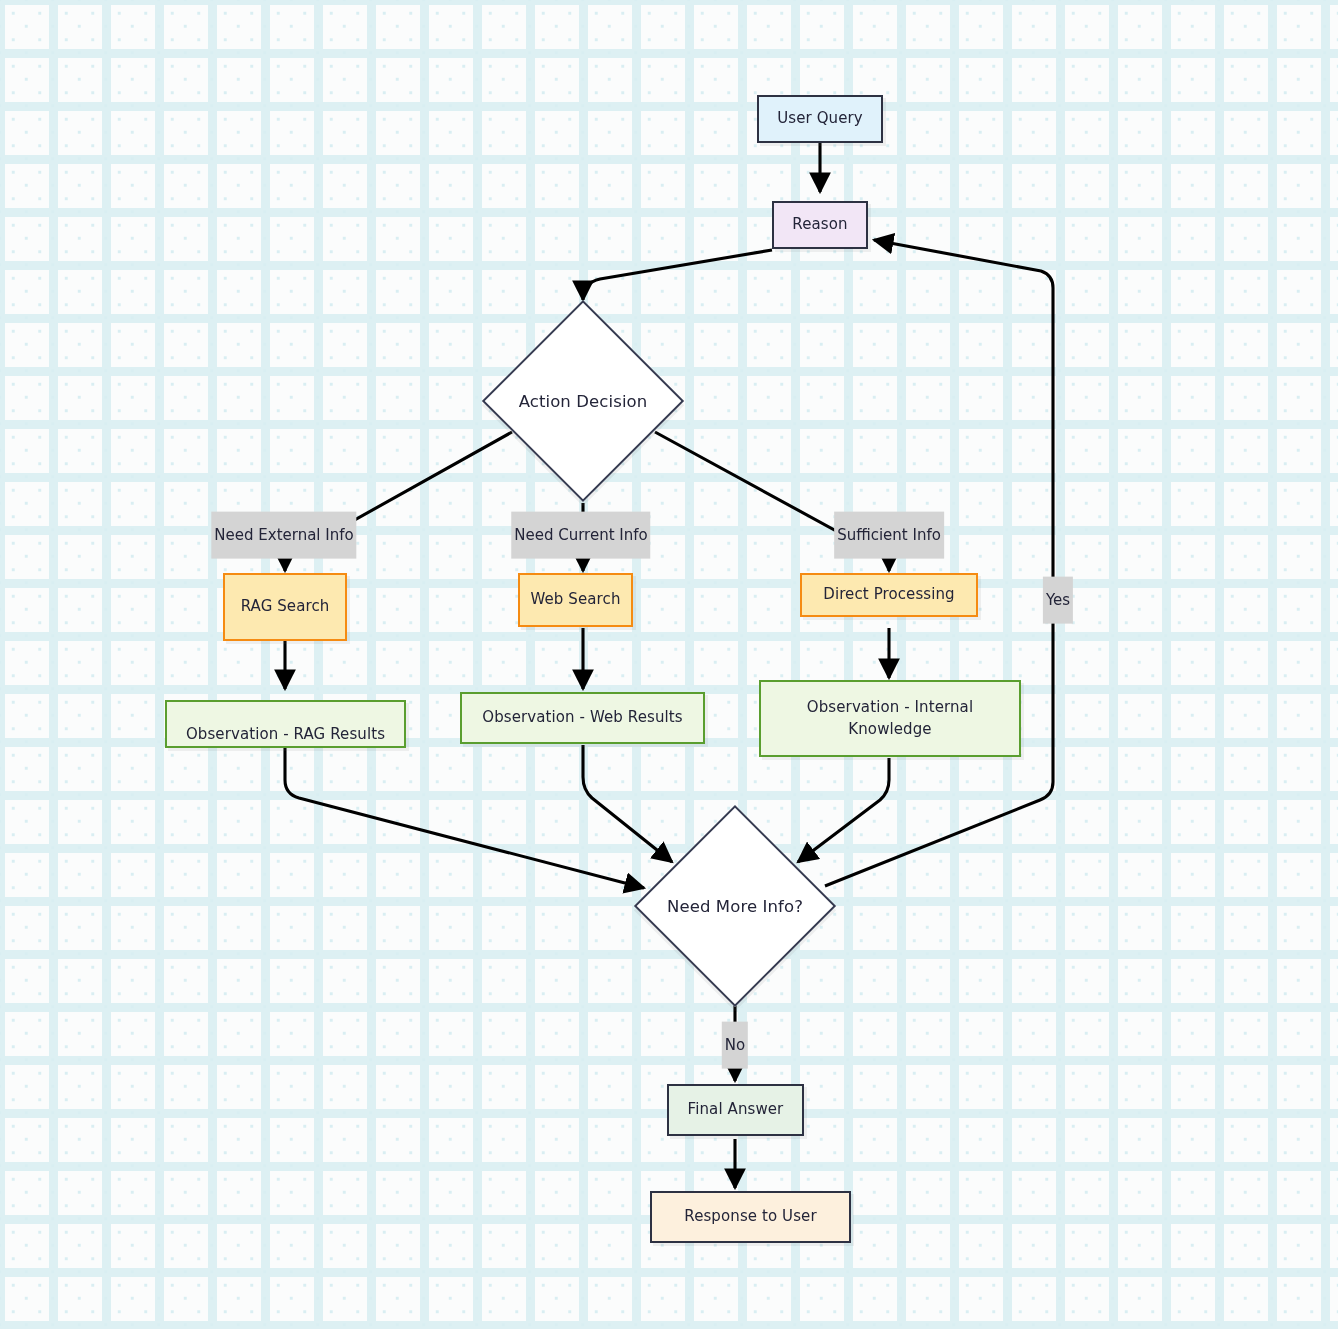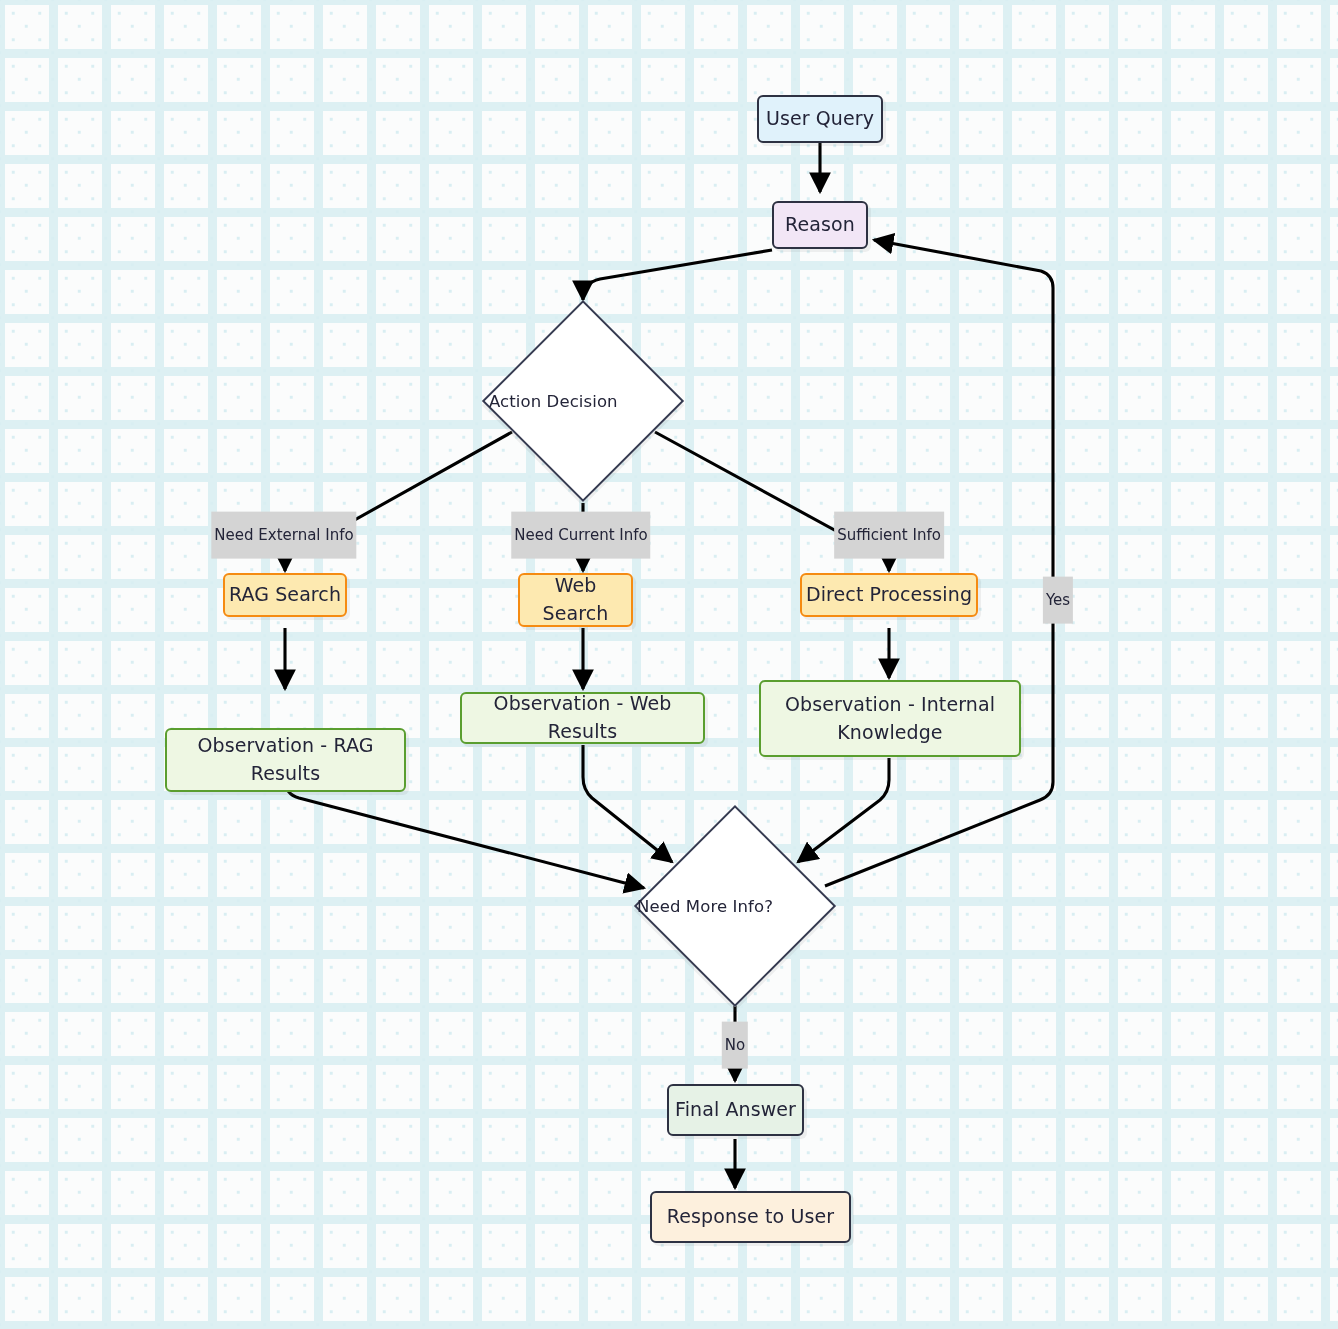--- a/index.html
+++ b/index.html
@@ -38,34 +38,33 @@
     pointer-events: none;
   }
   .node {
     position: absolute;
     box-sizing: border-box;
     display: flex;
     align-items: center;
     justify-content: center;
     text-align: center;
     color: #232438;
-    font-size: 19px;
+    font-size: 15px;
     line-height: 1.45;
     letter-spacing: 0.1px;
     box-shadow: 3px 3px 0 rgba(120,120,120,0.10);
-    border-radius: 6px;
   }
   .n-process { border: 2px solid #2d3142; }
   .n-action  { border: 2.5px solid #f58b12; }
   .n-obs     { border: 2.5px solid #5a9e2f; }
   .diamond {
     position: absolute;
     display: flex;
     align-items: center;
-    justify-content: flex-start;
+    justify-content: center;
     color: #232438;
     font-size: 16.5px;
     letter-spacing: 0.1px;
     background: transparent;
   }
   .diamond .dshape {
     position: absolute;
     left: 50%; top: 50%;
     background: #ffffff;
     border: 2px solid #353a50;
@@ -137,33 +136,33 @@
 
   <div class="node n-process" style="left:772px; top:201px; width:96px; height:48px; background:#f2e6f6;">
     <span>Reason</span>
   </div>
 
   <div class="diamond" style="left:489px; top:301px; width:188px; height:200px;">
     <span class="dshape" style="width:139px; height:139px;"></span>
     <span class="dlabel">Action Decision</span>
   </div>
 
-  <div class="node n-action" style="left:223px; top:573px; width:124px; height:44px; background:#fde9b0;">
+  <div class="node n-action" style="left:223px; top:573px; width:124px; height:68px; background:#fde9b0;">
     <span>RAG Search</span>
   </div>
 
   <div class="node n-action" style="left:518px; top:573px; width:115px; height:54px; background:#fde9b0;">
     <span>Web Search</span>
   </div>
 
   <div class="node n-action" style="left:800px; top:573px; width:178px; height:44px; background:#fde9b0;">
     <span>Direct Processing</span>
   </div>
 
-  <div class="node n-obs" style="left:165px; top:728px; width:241px; height:64px; background:#eef7e3;">
+  <div class="node n-obs" style="left:165px; top:700px; width:241px; height:48px; background:#eef7e3;align-items:flex-end;">
     <span>Observation - RAG Results</span>
   </div>
 
   <div class="node n-obs" style="left:759px; top:680px; width:262px; height:77px; background:#eef7e3; flex-direction:column;">
     <span>Observation - Internal</span>
     <span>Knowledge</span>
   </div>
 
   <div class="node n-obs" style="left:460px; top:692px; width:245px; height:52px; background:#eef7e3;">
     <span>Observation - Web Results</span>

